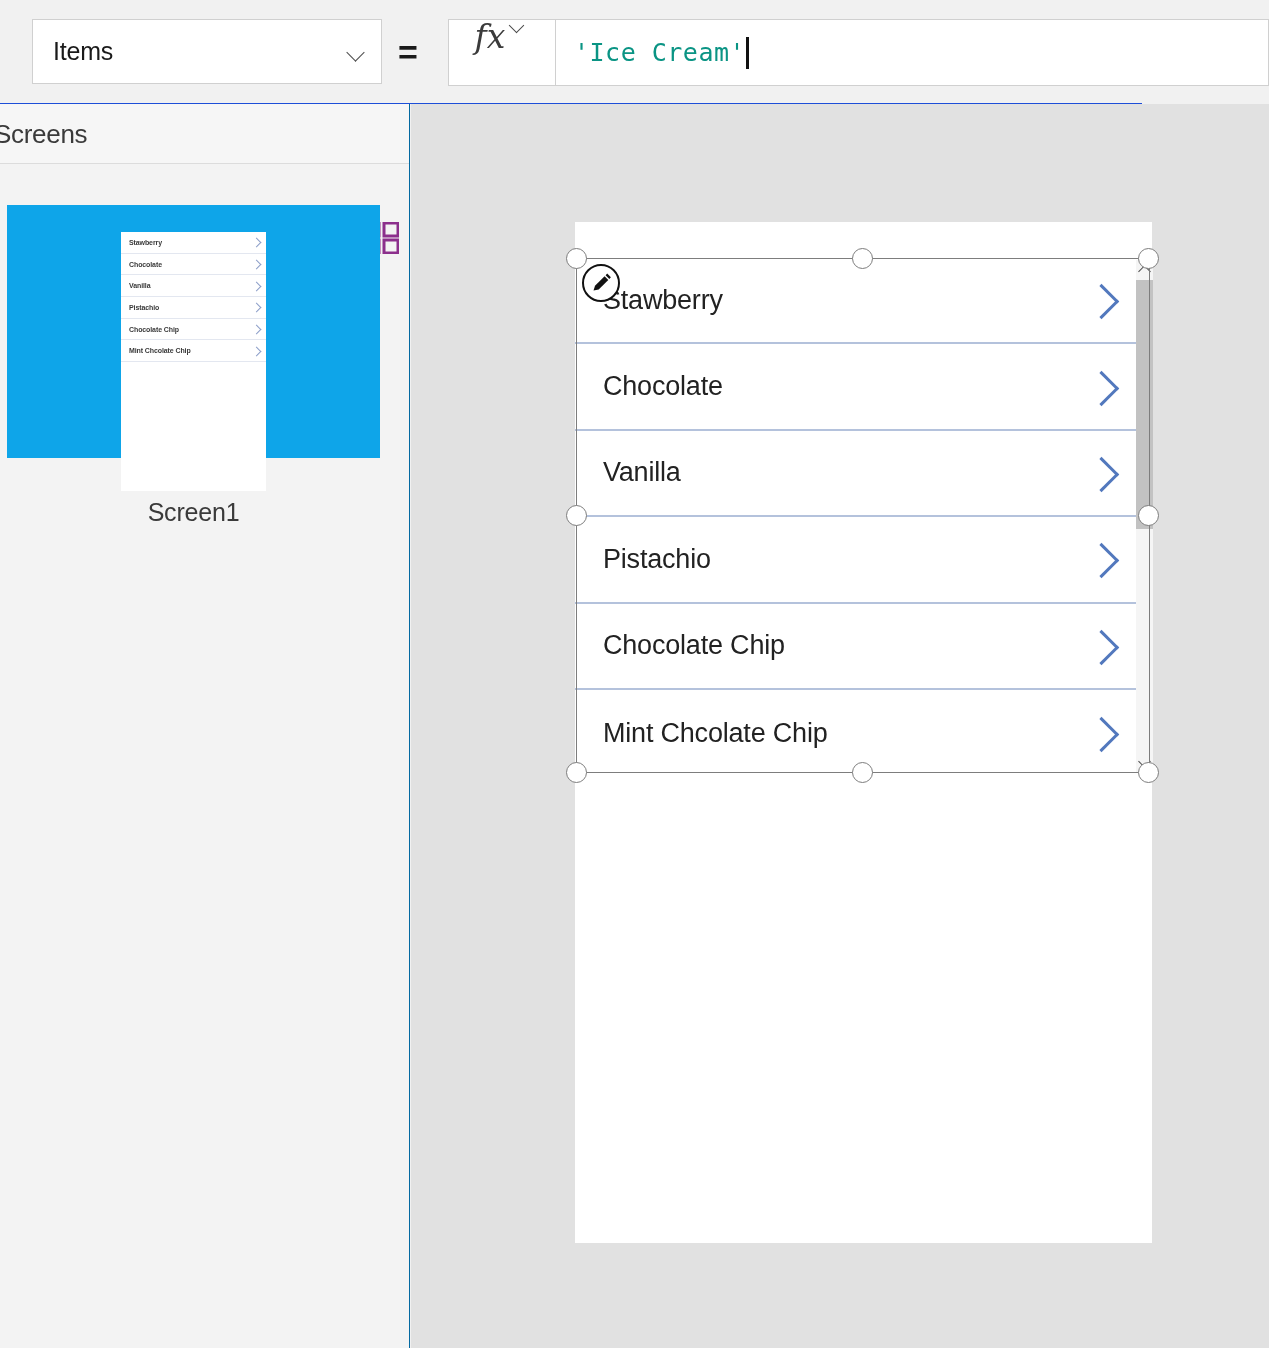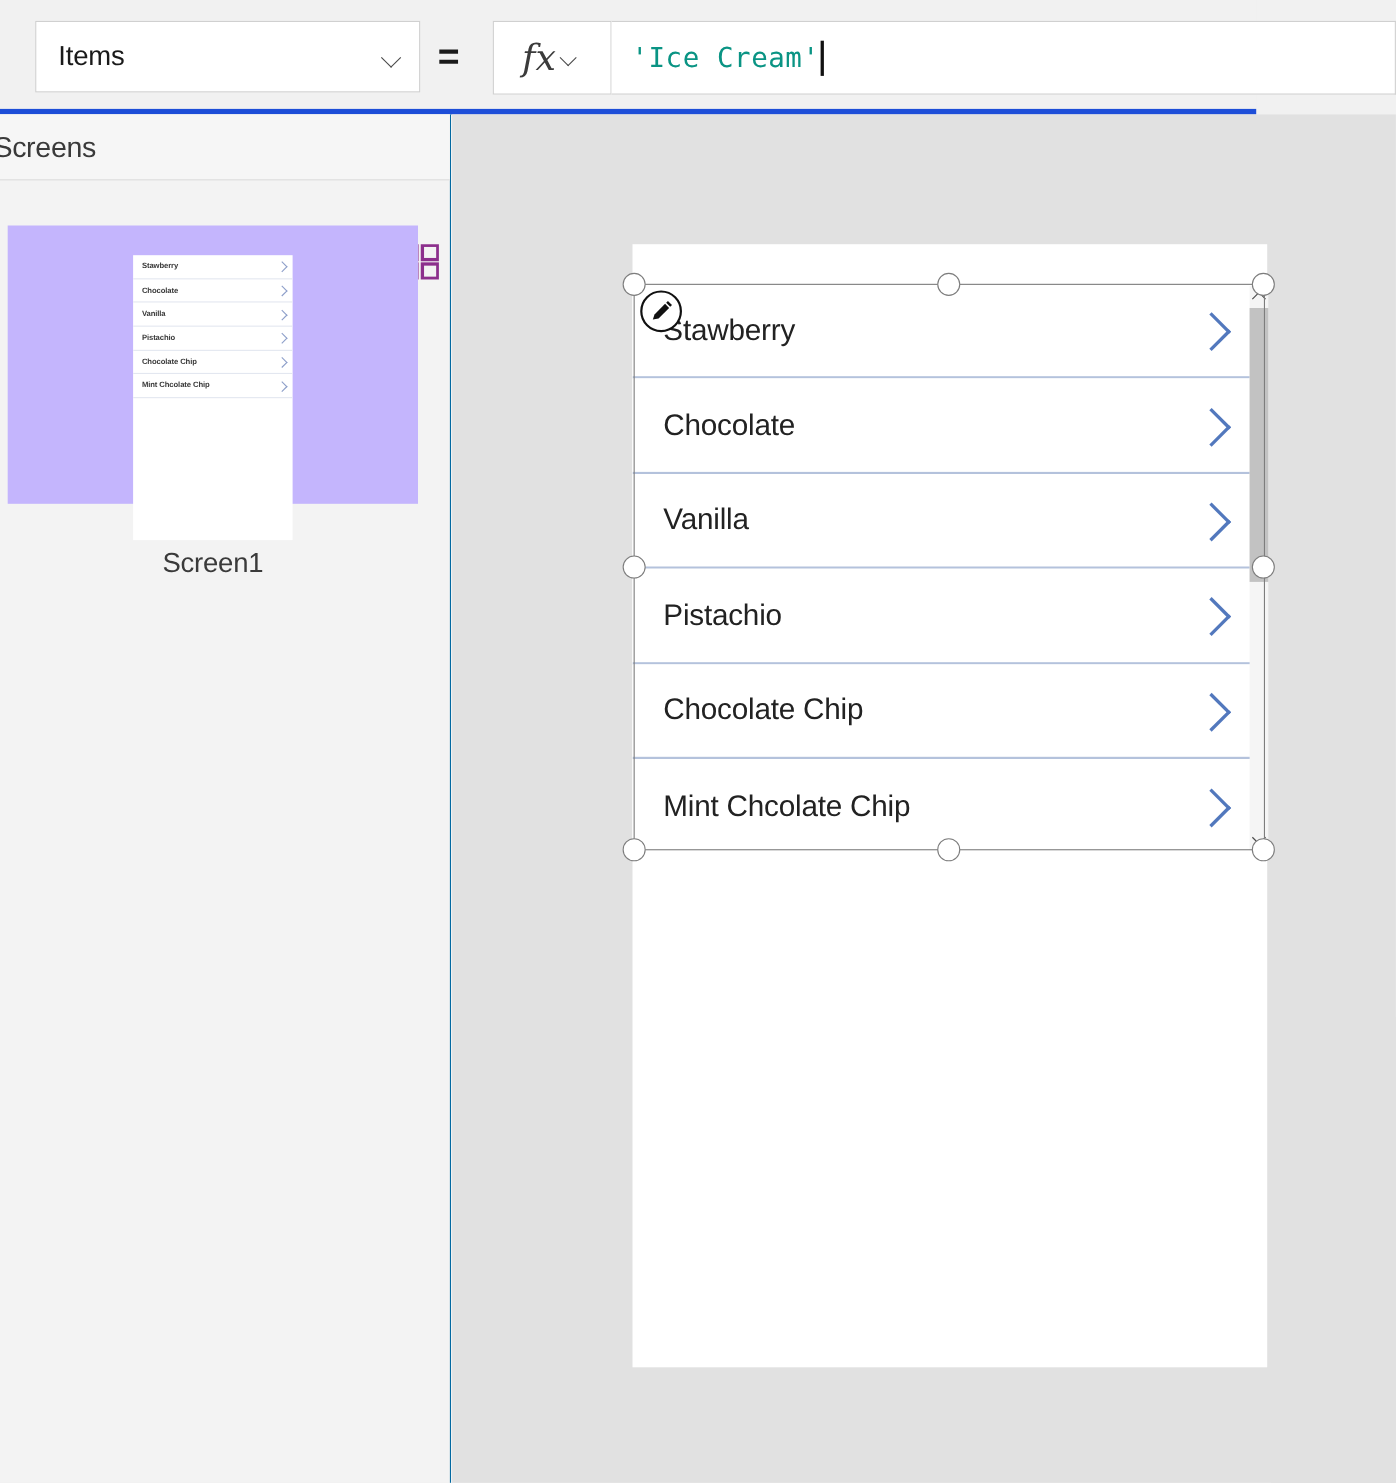--- a/index.html
+++ b/index.html
@@ -10,21 +10,21 @@
     background: #f1f1f1;
     font-family: "Liberation Sans", sans-serif;
   }
 
   
   #formula-bar {
     position: absolute;
     left: 0; top: 0;
     width: 1142px; height: 104px;
     background: #f1f1f1;
-    border-bottom: 5px solid #1d4ed8;
+    border-bottom: 1px solid #1d4ed8;
   }
   #property-select {
     position: absolute;
     left: 32px; top: 19px;
     width: 350px; height: 65px;
     background: #ffffff;
     border: 1px solid #d0d0d0;
     display: flex;
     align-items: center;
     padding: 0 14px 0 20px;
@@ -59,21 +59,20 @@
     line-height: 40px;
     letter-spacing: 0;
   }
   #fx-box {
     position: absolute;
     left: 448px; top: 19px;
     width: 108px; height: 67px;
     background: #ffffff;
     border: 1px solid #d0d0d0;
     display: flex;
-    align-items: center;
     justify-content: center;
     gap: 4px;
     cursor: pointer;
   }
   #fx-box .fx-glyph {
     font-family: "DejaVu Serif", serif;
     font-style: italic;
     font-size: 33px;
     color: #3b3b3b;
     line-height: 1;
@@ -140,21 +139,21 @@
     position: absolute;
     left: 364px; top: 118px;
     width: 35px; height: 32px;
     cursor: pointer;
   }
 
   #screen-thumb-wrap {
     position: absolute;
     left: 7px; top: 101px;
     width: 373px; height: 253px;
-    background: #c4b5fd;
+    background: #0ea5e9;
     cursor: pointer;
     padding-left: 21px;
   }
   #screen-thumb {
     position: absolute;
     left: 114px; top: 27px;
     width: 145px; height: 259px;
     background: #ffffff;
     overflow: hidden;
   }

